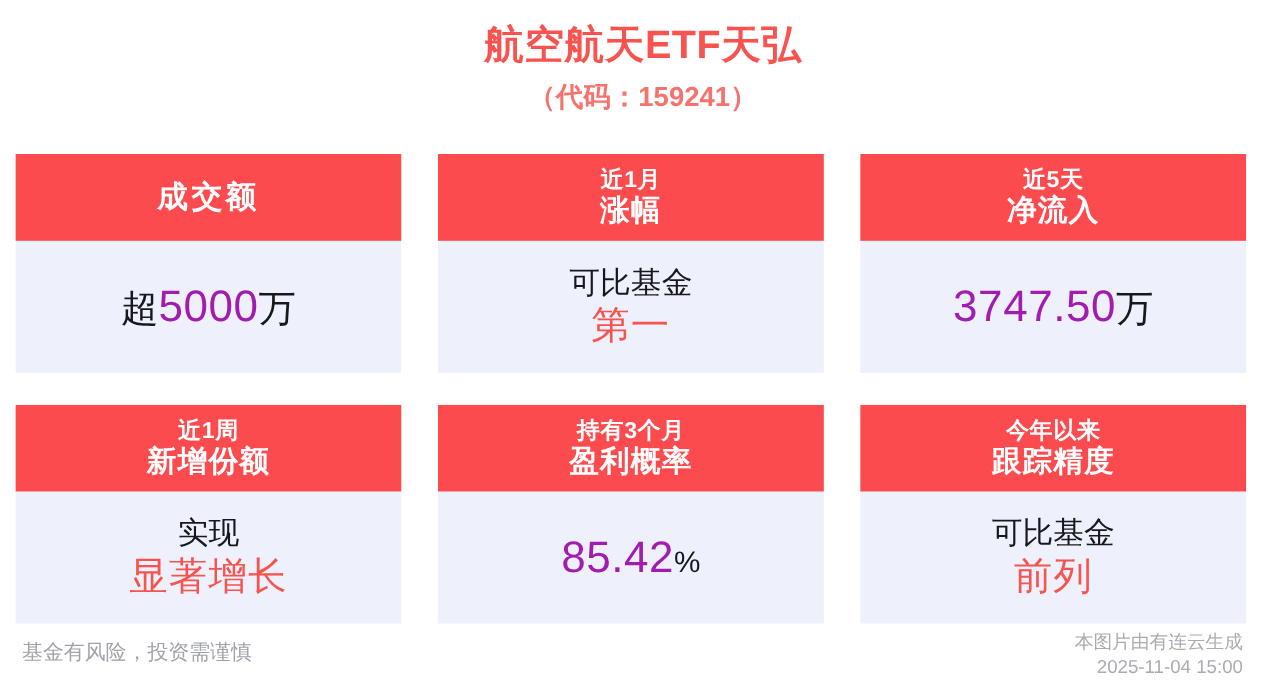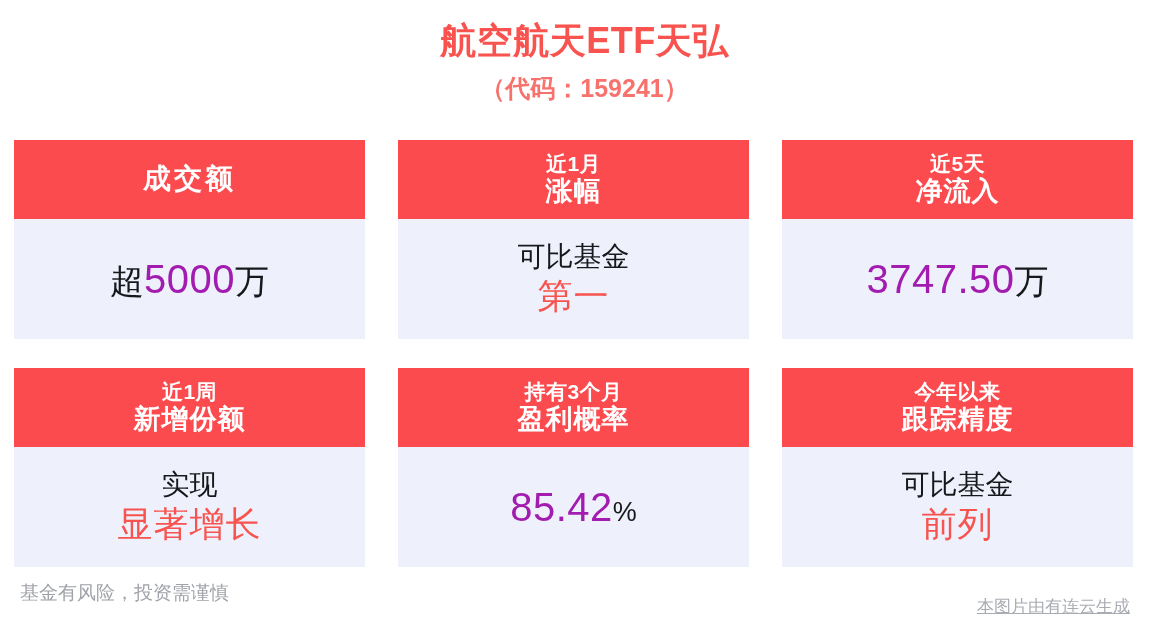--- a/index.html
+++ b/index.html
@@ -113,21 +113,20 @@
     white-space:nowrap;
   }
   .footer-right {
     position:absolute;
     right:20px; bottom:14px;
     text-align:right;
     font-size:17px;
     color:#A9ACB2;
     line-height:23px;
     white-space:nowrap;
-    text-decoration:underline;
   }
 </style>
 </head>
 <body>
 
 <div id="page">
 
   <div class="title-block">
     <div class="main-title">航空航天ETF天弘</div>
     <div class="sub-title">（代码：159241）</div>
@@ -207,15 +206,16 @@
         <div class="bot">前列</div>
       </div>
     </div>
 
   </div>
 
   <div class="footer-left">基金有风险，投资需谨慎</div>
 
   <div class="footer-right">
     <div>本图片由有连云生成</div>
+    <div>2025-11-04 15:00</div>
   </div>
 
 </div>
 
 </body></html>

